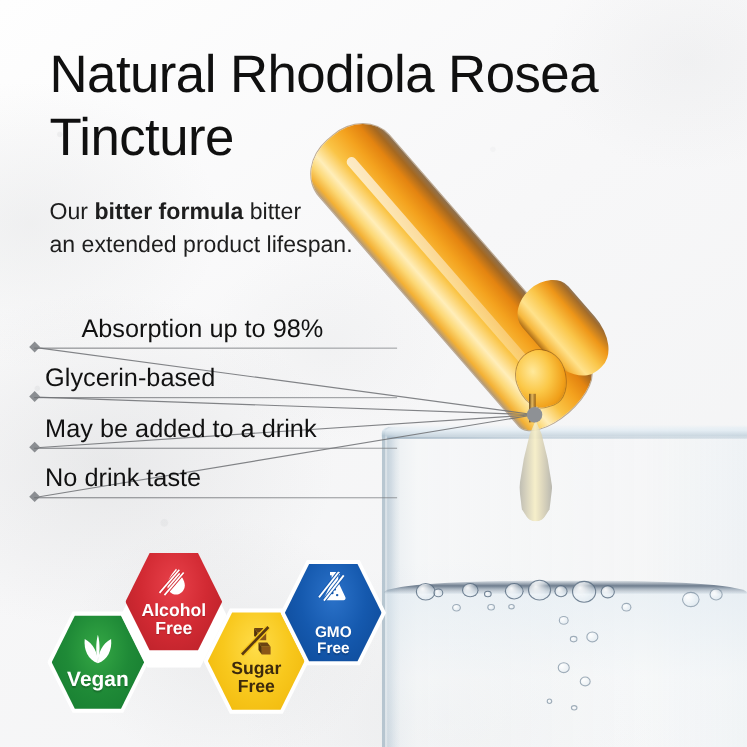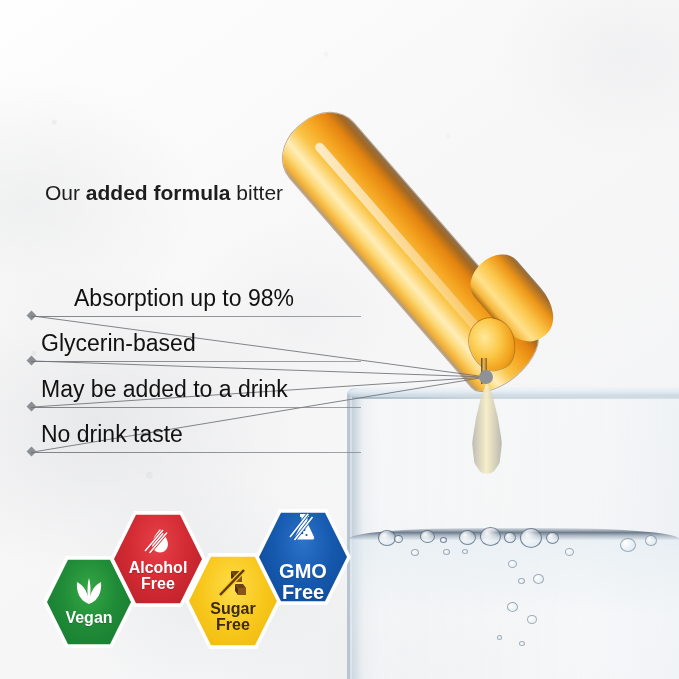--- a/index.html
+++ b/index.html
@@ -269,23 +269,28 @@
 
   <svg class="lead-lines" width="679" height="679" viewBox="0 0 679 679">
     <g stroke="#6e7074" stroke-width="1" fill="none" opacity="0.85">
       <line x1="33" y1="316" x2="486" y2="377"></line>
       <line x1="33" y1="361" x2="486" y2="377"></line>
       <line x1="33" y1="407" x2="486" y2="377"></line>
       <line x1="33" y1="452" x2="486" y2="377"></line>
     </g>
   </svg>
 
+  <div class="title">
+    <div>Natural Rhodiola Rosea</div>
+    <div>Tincture</div>
+  </div>
 
   <div class="subtitle">
-    <div><span>Our </span><b>added formula</b><span> bitter</span></div>
+    <div><span>Our </span><b>bitter formula</b><span> bitter</span></div>
+    <div>an extended product lifespan.</div>
   </div>
 
   <div class="features">
 
     <div class="feat" style="top:285px;margin-left:33px;">
       <div class="feat-label">Absorption up to 98%</div>
     </div>
     <div class="feat-dot" style="top:312px;"></div>
     <div class="feat-rule" style="top:316px;width:330px;"></div>
 
@@ -312,27 +317,27 @@
 
   <div class="badges">
 
     <div class="hex-ring" style="left:43px; top:553px; width:92px; height:98px;"></div>
     <div class="hex vegan" style="left:47px; top:557px; width:84px; height:90px;">
       <svg class="hex-ico" width="34" height="28" viewBox="0 0 34 28">
         <path d="M17 27 C17 18 13 9 5 5 C4 15 8 24 17 27 Z" fill="#ffffff"></path>
         <path d="M17 27 C17 18 21 9 29 5 C30 15 26 24 17 27 Z" fill="#ffffff"></path>
         <path d="M17 27 C15 18 15 8 17 1 C19 8 19 18 17 27 Z" fill="#ffffff"></path>
       </svg>
-      <div class="hex-name" style="font-size:16px; color:#ffffff; margin-top:5px;">
+      <div class="hex-name" style="font-size:19px; color:#ffffff; margin-top:5px;">
         <span>Vegan</span>
       </div>
     </div>
 
     <div class="hex-ring" style="left:110px; top:508px; width:96px; height:102px;"></div>
-    <div class="hex alcohol" style="left:114px; top:512px; width:88px; height:94px;">
+    <div class="hex alcohol" style="left:114px; top:500px; width:88px; height:94px;">
       <svg class="hex-ico" width="30" height="30" viewBox="0 0 30 30">
         <path d="M17 3 C17 3 25 12 25 18 C25 23 21 26.5 17 26.5 C13 26.5 9 23 9 18 C9 12 17 3 17 3 Z" fill="#ffffff"></path>
         <line x1="2" y1="25" x2="20" y2="4" stroke="#d22a33" stroke-width="3.2"></line>
         <line x1="2" y1="25" x2="20" y2="4" stroke="#ffffff" stroke-width="1.6"></line>
         <line x1="6.5" y1="27" x2="24" y2="6.5" stroke="#d22a33" stroke-width="3.2"></line>
         <line x1="6.5" y1="27" x2="24" y2="6.5" stroke="#ffffff" stroke-width="1.6"></line>
       </svg>
       <div class="hex-name" style="font-size:16px; color:#ffffff; margin-top:4px;">
         <div>Alcohol</div>
         <div>Free</div>
@@ -362,20 +367,20 @@
       <svg class="hex-ico" width="30" height="30" viewBox="0 0 30 30">
         <path d="M12 2 L21 2 L21 5 L19.5 5 L19.5 11 L26 25 C26.6 26.4 25.7 27.6 24.3 27.6 L8.7 27.6 C7.3 27.6 6.4 26.4 7 25 L13.5 11 L13.5 5 L12 5 Z" fill="#ffffff"></path>
         <circle cx="14" cy="21" r="1.3" fill="#1559ae"></circle>
         <circle cx="18.5" cy="23" r="1.1" fill="#1559ae"></circle>
         <circle cx="16.5" cy="18" r="1" fill="#1559ae"></circle>
         <line x1="2" y1="25" x2="20" y2="2" stroke="#1559ae" stroke-width="3.4"></line>
         <line x1="2" y1="25" x2="20" y2="2" stroke="#ffffff" stroke-width="1.7"></line>
         <line x1="6.5" y1="28" x2="24.5" y2="5" stroke="#1559ae" stroke-width="3.4"></line>
         <line x1="6.5" y1="28" x2="24.5" y2="5" stroke="#ffffff" stroke-width="1.7"></line>
       </svg>
-      <div class="hex-name" style="font-size:20px; color:#ffffff; margin-top:19px;">
+      <div class="hex-name" style="font-size:14px; color:#ffffff; margin-top:19px;">
         <div>GMO</div>
         <div>Free</div>
       </div>
     </div>
   </div>
 
 </div>
 
 </body></html>

